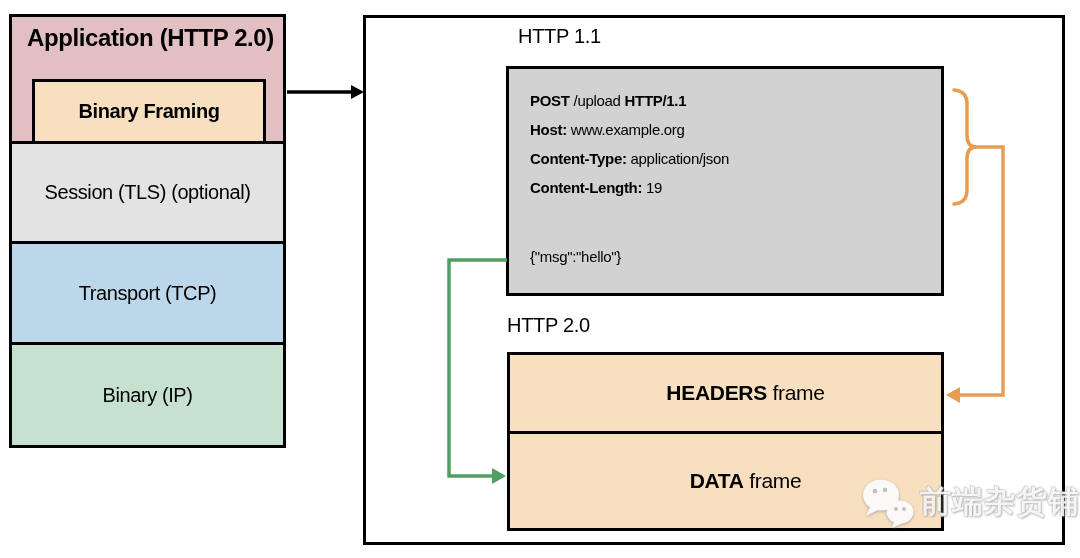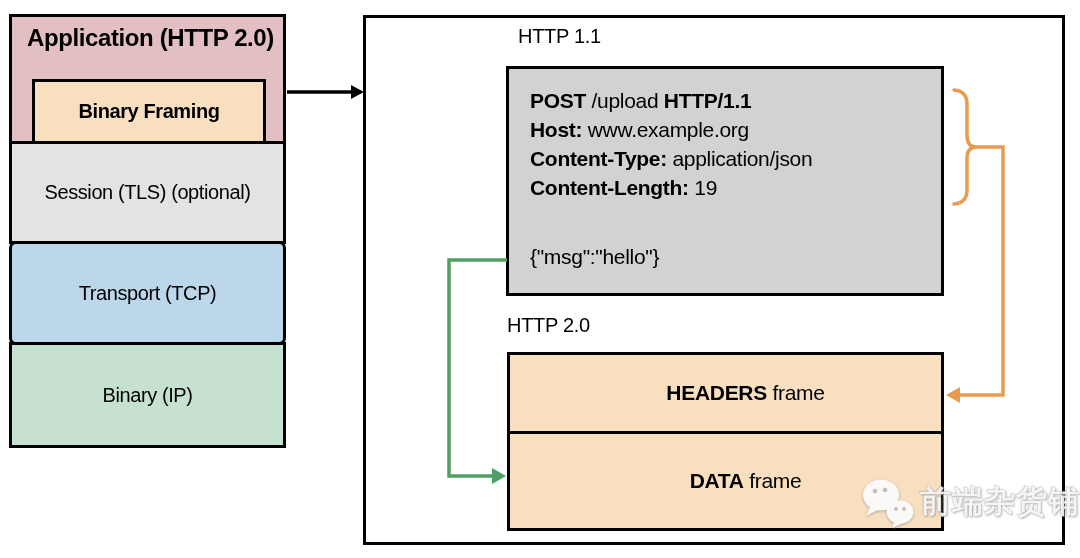--- a/index.html
+++ b/index.html
@@ -10,31 +10,31 @@
   .abs{position:absolute;box-sizing:border-box;}
   
   .layer{border:3px solid var(--line-black,#000);text-align:center;}
   .layer-app{left:9px;top:14px;width:277px;height:130px;background:var(--application-pink,#e2bfc2);}
   .layer-app-label{left:12px;top:14px;width:277px;height:48px;display:flex;align-items:center;justify-content:center;
     font-size:24px;font-weight:700;letter-spacing:-0.4px;}
   .binary-framing{left:32px;top:79px;width:234px;height:65px;background:var(--framing-peach,#f8dfc0);
     border:3px solid var(--line-black,#000);display:flex;align-items:center;justify-content:center;
     font-size:20px;font-weight:700;letter-spacing:-0.4px;}
   .layer-session{left:9px;top:141px;width:277px;height:103px;background:var(--session-gray,#e3e3e3);}
-  .layer-transport{left:9px;top:241px;width:277px;height:104px;background:var(--transport-blue,#bcd7ea);border-radius:7px;}
+  .layer-transport{left:9px;top:241px;width:277px;height:104px;background:var(--transport-blue,#bcd7ea);}
   .layer-network{left:9px;top:342px;width:277px;height:106px;background:var(--network-green,#c6e1cf);}
   .layer-mid-label{display:flex;width:100%;height:100%;align-items:center;justify-content:center;
     font-size:20px;font-weight:400;letter-spacing:-0.4px;}
   
   .detail-panel{left:363px;top:15px;width:702px;height:530px;border:3px solid var(--line-black,#000);background:#fff;}
   .panel-label{font-size:20px;font-weight:400;letter-spacing:-0.3px;}
   .http11-label{left:518px;top:25px;}
   .http2-label{left:507px;top:314px;}
   .request-box{left:506px;top:66px;width:438px;height:230px;background:var(--request-gray,#d2d2d2);
-    border:3px solid var(--line-black,#000);padding:17px 0 0 21px;font-size:21px;line-height:29px;letter-spacing:-0.3px;}
+    border:3px solid var(--line-black,#000);padding:17px 0 0 21px;font-size:15px;line-height:29px;letter-spacing:-0.3px;}
   .request-line{white-space:pre-wrap;}
   .request-line .b{font-weight:700;}
   .request-body{margin-top:40px;}
   .frame-box{background:var(--frame-peach,#f8dfc0);border:3px solid var(--line-black,#000);
     display:flex;align-items:center;justify-content:center;font-size:21px;letter-spacing:-0.3px;}
   .frame-box .b{font-weight:700;margin-left:40px;}
   .headers-frame{left:507px;top:352px;width:437px;height:82px;}
   .data-frame{left:507px;top:431px;width:437px;height:100px;}
   
   .overlay{left:0;top:0;width:1080px;height:558px;pointer-events:none;}

